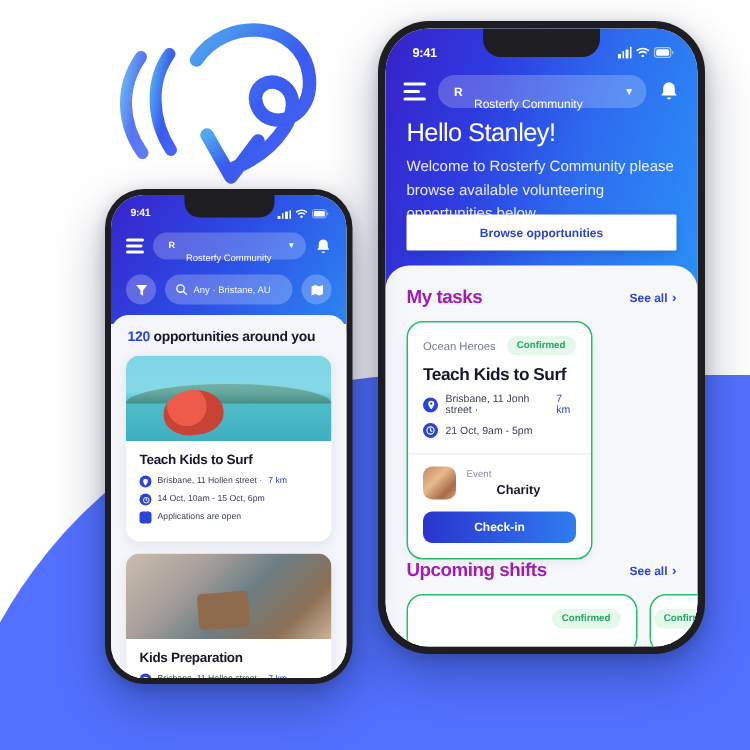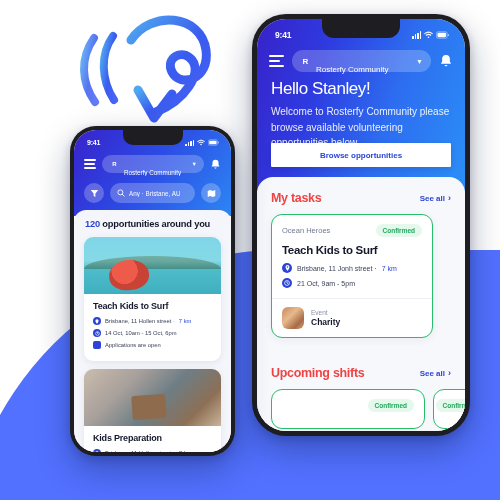--- a/index.html
+++ b/index.html
@@ -121,29 +121,29 @@
     position:absolute; left:0; right:0; top:158px; bottom:0;
     background:#F7F8FC;
     border-radius:16px 16px 0 0;
     padding:14px 0 0 0;
     overflow:hidden;
   }
   .sec-head{
     display:flex; align-items:center; justify-content:space-between;
     padding:0 14px; margin-bottom:9px;
   }
-  .sec-title{ font-size:12.5px; font-weight:700; color:#ef4444; letter-spacing:-.3px; }
+  .sec-title{ font-size:12.5px; font-weight:700; color:#a21caf; letter-spacing:-.3px; }
   .see-all{ display:flex; align-items:center; gap:3px; color:#2B44D6; font-size:8px; font-weight:600; cursor:pointer; }
   .see-all .c{ font-size:9px; }
 
   .cardrow{ display:flex; gap:8px; padding:0 0 0 14px; }
 
   .task-card{
     flex:0 0 auto;
-    width:162px;
+    width:124px;
     background:#fff;
     border:1.3px solid #25BE6A;
     border-radius:11px;
     overflow:hidden;
     box-shadow:0 2px 8px rgba(20,30,80,.06);
   }
   .task-card.second{ width:60px; }
 
   .tc-top{
     display:flex; align-items:center; justify-content:space-between;
@@ -159,36 +159,36 @@
   .meta{ display:flex; align-items:center; gap:5px; padding:0 10px 5px; font-size:7px; color:#3D4358; }
   .meta .dist{ color:#2B44D6; }
   .mi{ width:10px; height:10px; flex:0 0 auto; border-radius:50%; background:#2B44D6; display:flex; align-items:center; justify-content:center; }
   .mi svg{ display:block; }
 
   .tc-div{ height:1px; background:#EDEFF5; margin:5px 0 0; }
   .event-row{ display:flex; align-items:center; gap:7px; padding:8px 10px; }
   .ev-thumb{ width:22px; height:22px; border-radius:6px; flex:0 0 auto;
     background:linear-gradient(135deg,#C8885E,#E8B98C 40%,#A66B47 75%,#D9A376); }
   .ev-kind{ font-size:6.5px; color:#8A92A8; }
-  .ev-name{ font-size:8.5px; font-weight:700; color:#15182B; margin-top:1px; }
+  .ev-name{ font-size:8.5px; font-weight:700; color:#15182B; margin-top:1px;margin-left:20px; }
 
   .checkin{
     margin:0 10px 10px; height:21px; border-radius:6px;
     background:linear-gradient(90deg,#2B34CE 0%,#2F7CF0 100%);
     display:flex; align-items:center; justify-content:center;
     color:#fff; font-size:8px; font-weight:600; cursor:pointer;
   }
   .stub-title{ font-size:11.5px; font-weight:700; color:#15182B; padding:0 0 6px 10px; }
   .stub-sub{ font-size:7px; color:#707A92; padding-left:10px; }
   .stub-thumb{ width:20px; height:26px; border-radius:5px; margin:18px 0 6px 10px;
     background:linear-gradient(160deg,#F79A4A,#EE5C3B); }
   .stub-btn{ width:22px; height:21px; border-radius:6px; margin-left:10px;
     background:linear-gradient(90deg,#2B34CE,#2F7CF0); }
 
-  .sec2{ margin-top:28px; }
+  .sec2{ margin-top:0; }
   .shift-card{
     flex:0 0 auto; width:154px; height:40px;
     background:#fff; border:1.3px solid #25BE6A; border-radius:11px;
     display:flex; align-items:flex-start; justify-content:flex-end;
     padding:9px 10px;
   }
   .shift-card.second{ width:60px; }
 
   
   #phone-small{
@@ -387,20 +387,21 @@
             <span>21 Oct, 9am - 5pm</span>
           </div>
           <div class="tc-div"></div>
           <div class="event-row">
             <span class="ev-thumb"></span>
             <span>
               <div class="ev-kind">Event</div>
               <div class="ev-name">Charity</div>
             </span>
           </div>
+          <div class="checkin">Check-in</div>
         </div>
 
 
       </div>
 
       <div class="sec-head sec2">
         <span class="sec-title">Upcoming shifts</span>
         <span class="see-all">
           <span>See all</span>
           <span class="c">›</span>

